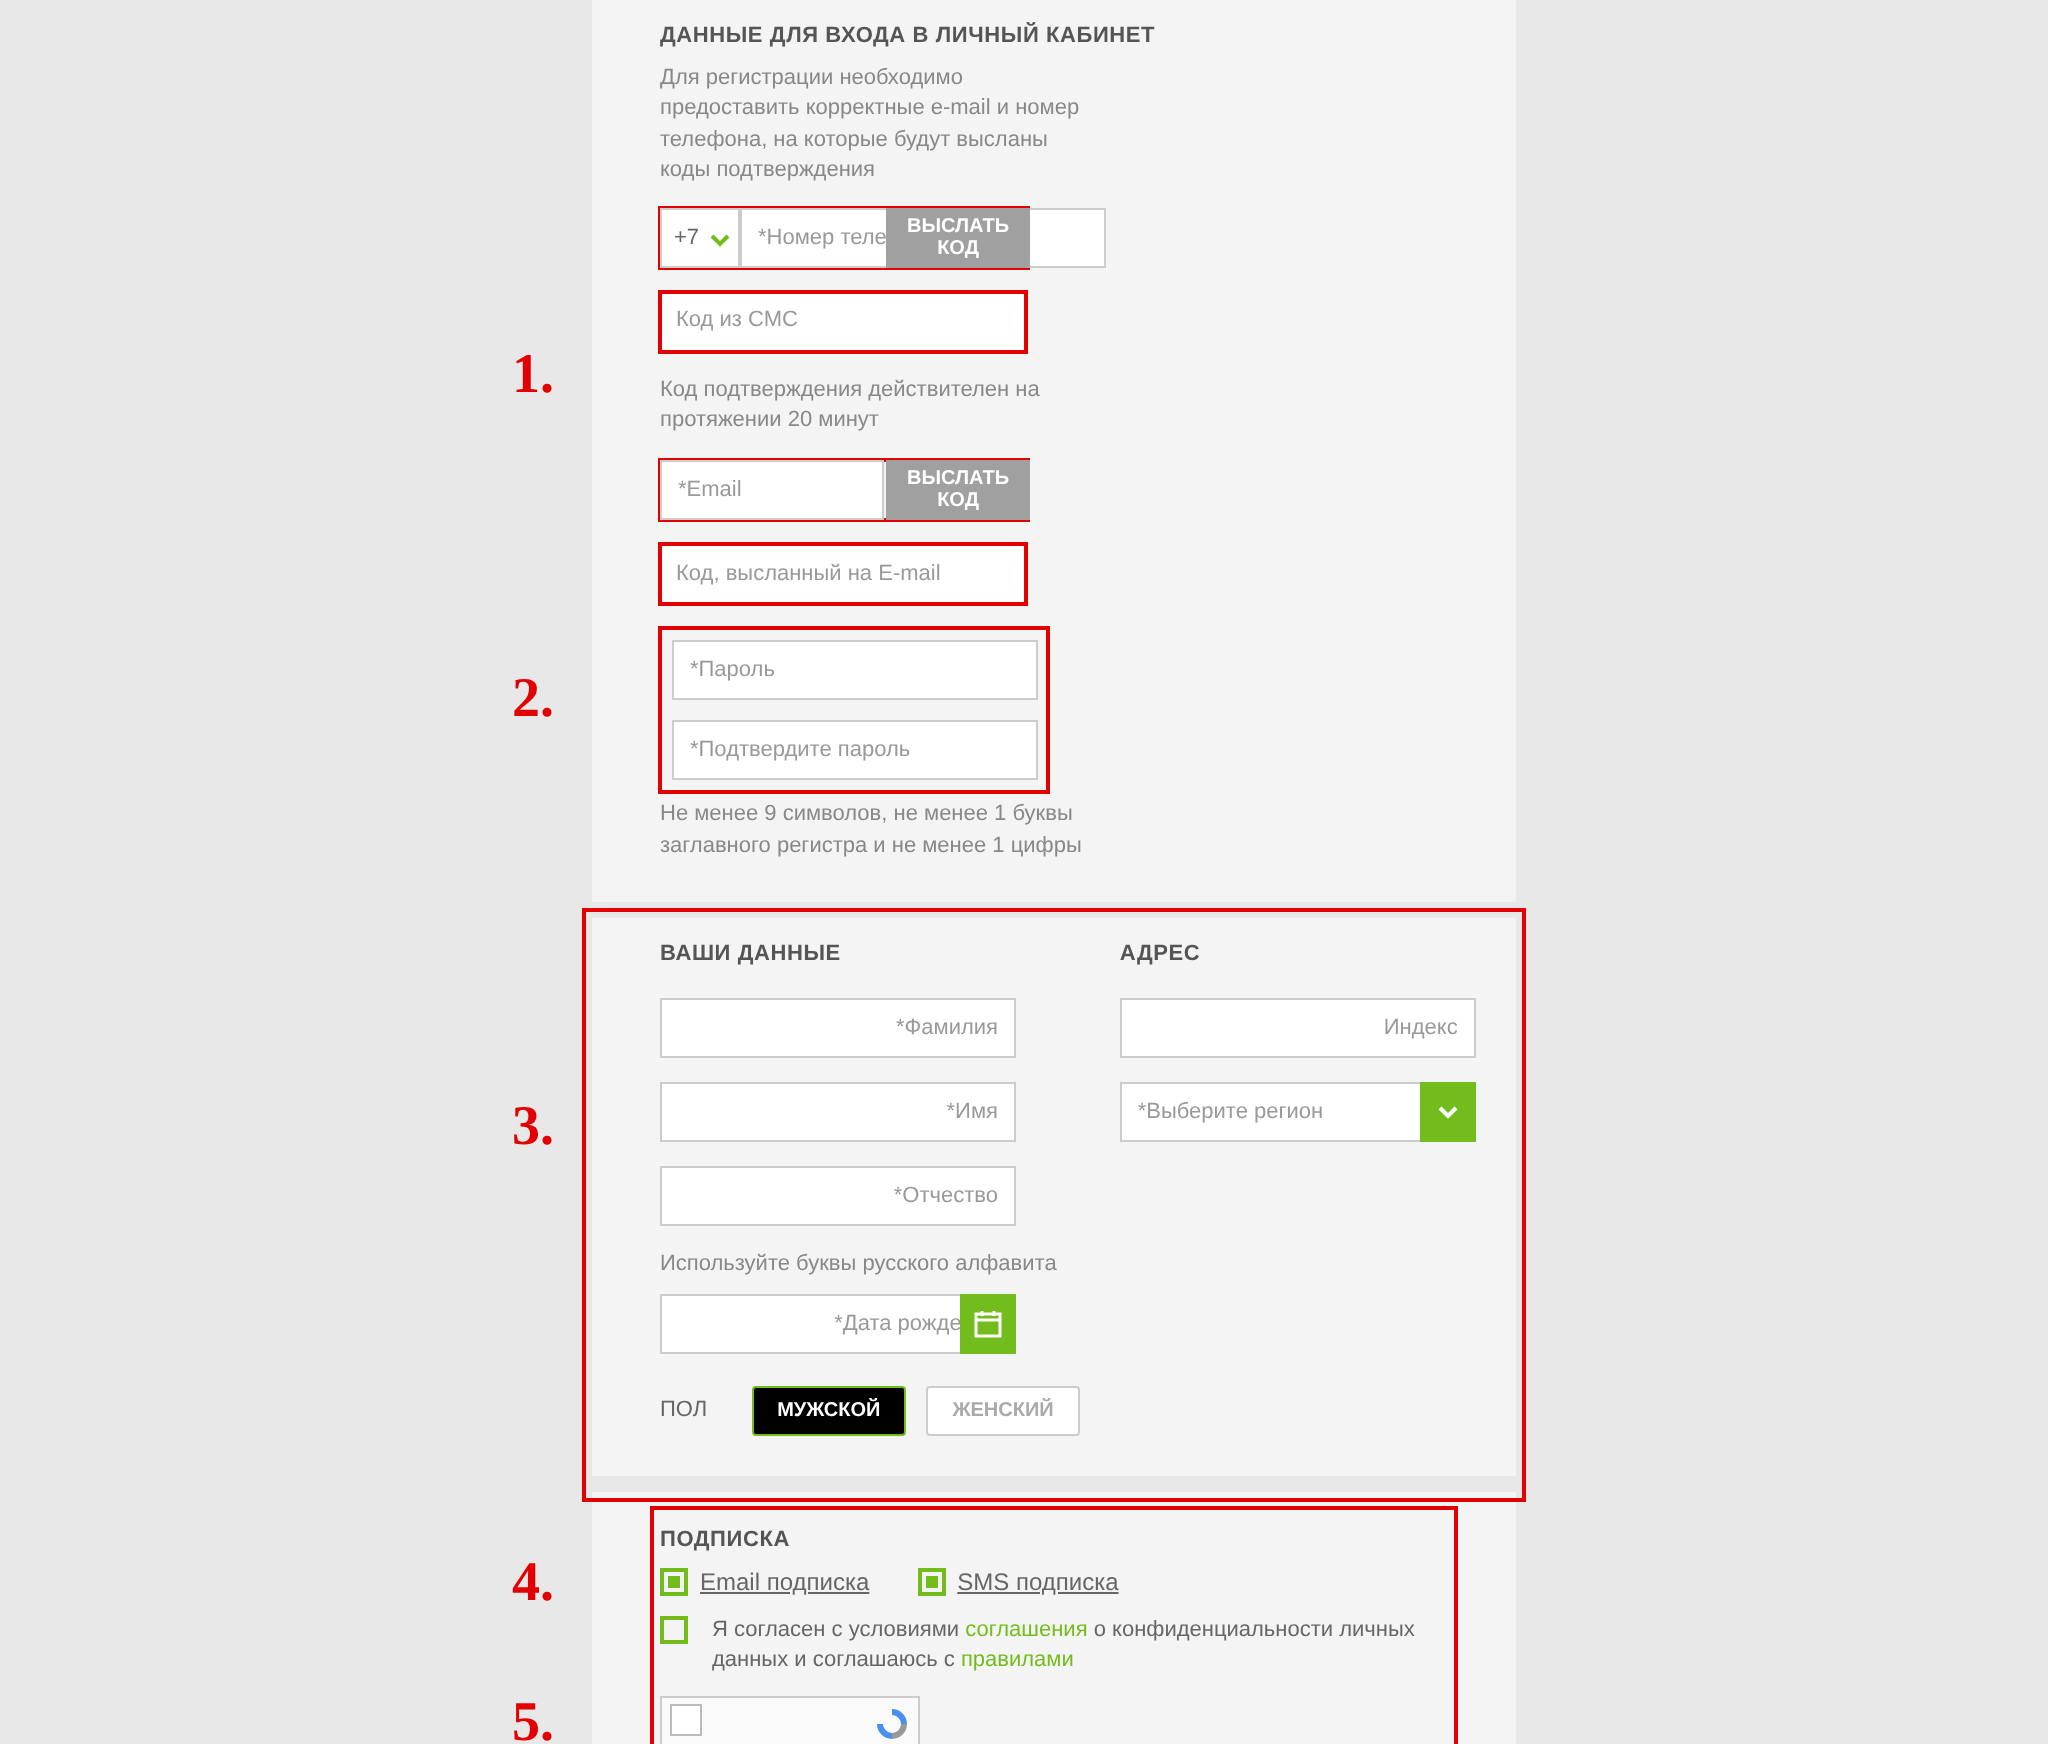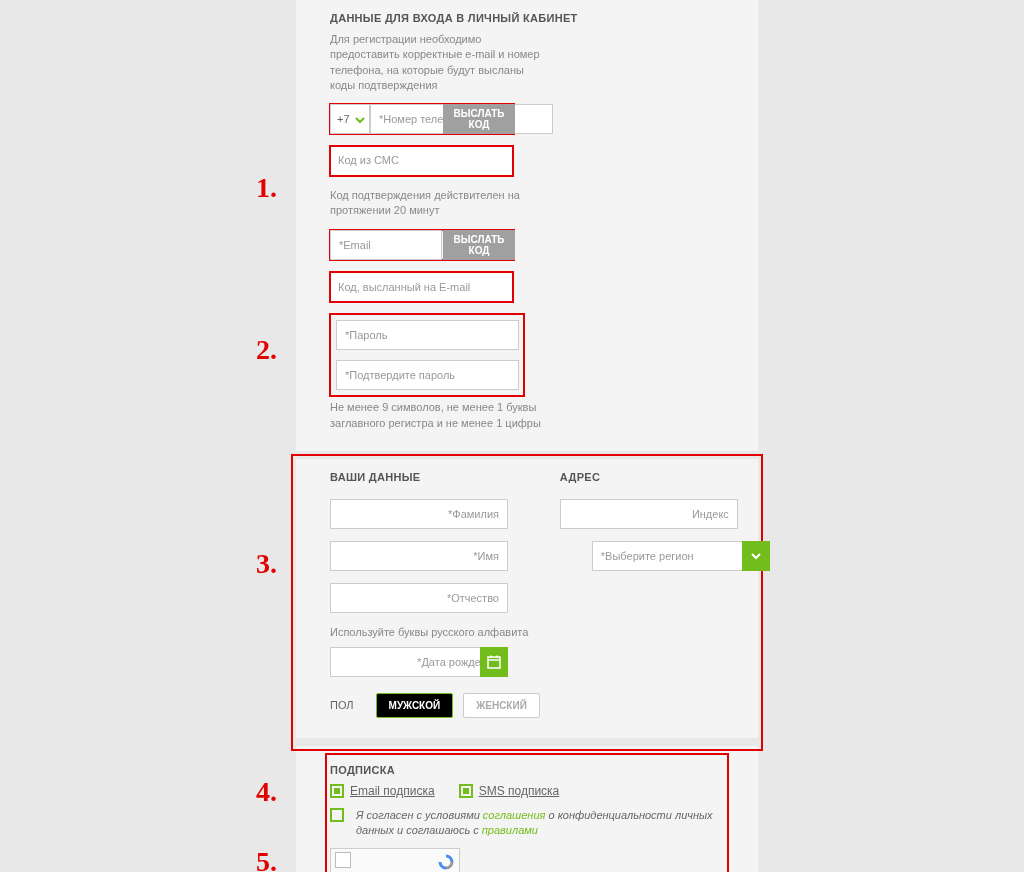--- a/index.html
+++ b/index.html
@@ -24,34 +24,34 @@
   .hint2 { color:#888; font-size:11px; line-height:1.4; max-width:200px; }
   .email-row { position:relative; width:184px; height:30px; }
   .email-row input{ position:absolute; left:0; top:0; width:112px; height:30px; }
   .pw-wrap { padding:6px; outline:2px solid #e20000; outline-offset:-1px; margin: 10px 0 4px 0; width: 194px;}
   .pw-wrap input { width:183px; margin-bottom:10px; }
   .pw-wrap input:last-child{ margin-bottom:0; }
   .cols { display:flex; gap: 20px; }
   .col { flex:1; }
   .col .sec-title{ margin-bottom:16px; }
   .col .row input{ width:178px;text-align:right; }
-  .region { position:relative; width:178px; height:30px;margin-left:32px; }
+  .region { position:relative; width:178px; height:30px; }
   .region .fakeinput{ width:178px; padding-top:8px; }
   .region .dd { position:absolute; right:0; top:0; width:28px; height:30px; background:#72bd1b; display:flex; align-items:center; justify-content:center; }
   .cal-row{ position:relative; width:178px; }
   .cal-row input{ width:178px; }
   .cal-row .cal{ position:absolute; right:0; top:0; width:28px; height:30px; background:#72bd1b; display:flex; align-items:center; justify-content:center; }
   .gender { display:flex; align-items:center; gap:10px; margin-top:16px;}
   .gender .lbl{ font-size:11px; color:#666; margin-right:12px;}
   .pill{ padding:6px 12px; border:1px solid #ccc; border-radius:2px; font-size:10px; font-weight:bold; color:#aaa; background:#fff; }
   .pill.active{ background:#000000; color:#fff; border-color:#72bd1b; }
   .sub-row{ display:flex; gap:24px; margin:8px 0 10px; align-items:center;text-decoration:underline;}
   .chk{ width:14px; height:14px; border:2px solid #72bd1b; display:inline-flex; align-items:center; justify-content:center; margin-right:6px; flex-shrink:0;}
   .chk.checked::after{ content:''; width:6px; height:6px; background:#72bd1b; }
-  .agree{ display:flex; gap:6px; font-size:11px; color:#666; line-height:1.4; margin-bottom:10px;font-style:italic;}
+  .agree{ display:flex; gap:6px; font-size:11px; color:#666; line-height:1.4; margin-bottom:10px;}
   .agree a{ color:#72bd1b; text-decoration:none; }
   .captcha{ width:130px; height:40px; border:1px solid #ccc; background:#fafafa; font-size:8px; color:#777; padding:3px 4px; position:relative; }
   .captcha .cb{ width:16px; height:16px; border:1px solid #bbb; background:#fff; margin-bottom:2px;}
   .captcha .rc{ position:absolute; right:4px; top:4px; font-size:8px; color:#555; text-align:right;}
   .callout{ position:absolute; font-family:'Times New Roman',serif; font-weight:bold; font-size:28px; color:#e20000; }
   .bigbox{ outline:2px solid #e20000; outline-offset:3px; }
   svg{ display:block; }
 </style>
 </head>
 <body>

